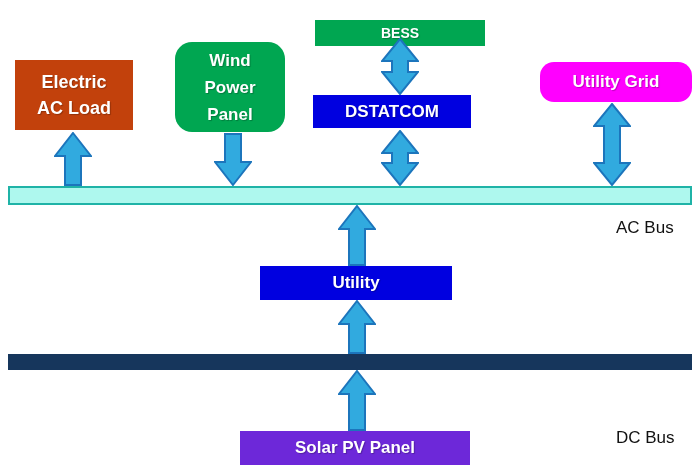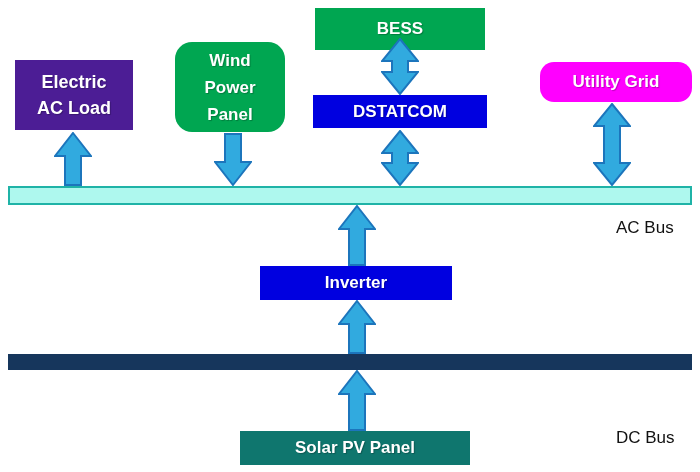--- a/index.html
+++ b/index.html
@@ -16,24 +16,24 @@
     display: flex;
     flex-direction: column;
     align-items: center;
     justify-content: center;
     color: #ffffff;
     font-weight: bold;
     text-align: center;
     text-shadow: 1px 1px 1px rgba(0,0,0,0.25);
   }
   .box span { display: block; }
-  .bess          { left: 315px; top: 8px;   width: 170px; height: 42px; font-size: 17px; }
+  .bess          { left: 315px; top: 20px;   width: 170px; height: 26px; font-size: 14px; }
   .wind          { left: 175px; top: 42px;  width: 110px; height: 90px; font-size: 17px; line-height: 27px; }
   .load          { left: 15px;  top: 60px;  width: 118px; height: 70px; font-size: 18px; line-height: 26px; }
-  .dstatcom      { left: 313px; top: 95px;  width: 174px; height: 33px; font-size: 17px; }
+  .dstatcom      { left: 313px; top: 95px;  width: 158px; height: 33px; font-size: 17px; }
   .grid          { left: 540px; top: 62px;  width: 152px; height: 40px; font-size: 17px; }
   .inverter      { left: 260px; top: 266px; width: 192px; height: 34px; font-size: 17px; }
   .solar         { left: 240px; top: 431px; width: 230px; height: 34px; font-size: 17px; }
 
   .bus {
     position: absolute;
     left: 8px;
     width: 684px;
     box-sizing: border-box;
   }
@@ -66,21 +66,21 @@
   </svg>
 
   <div class="box dstatcom" style="background: rgb(0, 0, 224);">
     <span>DSTATCOM</span>
   </div>
 
   <svg class="arrow" style="left:381px; top:130px;" width="38" height="56">
     <polygon points="19,1 37,23 27,23 27,33 37,33 19,55 1,33 11,33 11,23 1,23" style="fill: rgb(49, 170, 223); stroke: rgb(28, 117, 188);"></polygon>
   </svg>
 
-  <div class="box load" style="background: #4c1d95;">
+  <div class="box load" style="background: #c2410c;">
     <span>Electric</span>
     <span>AC Load</span>
   </div>
 
   <svg class="arrow" style="left:54px; top:132px;" width="38" height="54">
     <polygon points="19,1 37,24 27,24 27,53 11,53 11,24 1,24" style="fill: rgb(49, 170, 223); stroke: rgb(28, 117, 188);"></polygon>
   </svg>
 
   <div class="box wind" style="background: rgb(0, 166, 81); border-radius: 17px;">
     <span>Wind</span>
@@ -101,31 +101,31 @@
   </svg>
 
   <div class="bus ac-bus" style="background: rgb(174, 248, 238); border-color: rgb(31, 179, 167);"></div>
   <div class="bus-label ac-bus-label" style="color: rgb(17, 17, 17);">AC Bus</div>
 
   <svg class="arrow" style="left:338px; top:205px;" width="38" height="61">
     <polygon points="19,1 37,24 27,24 27,60 11,60 11,24 1,24" style="fill: rgb(49, 170, 223); stroke: rgb(28, 117, 188);"></polygon>
   </svg>
 
   <div class="box inverter" style="background: rgb(0, 0, 224);">
-    <span>Inverter</span>
+    <span>Utility</span>
   </div>
 
   <svg class="arrow" style="left:338px; top:300px;" width="38" height="54">
     <polygon points="19,1 37,24 27,24 27,53 11,53 11,24 1,24" style="fill: rgb(49, 170, 223); stroke: rgb(28, 117, 188);"></polygon>
   </svg>
 
   <div class="bus dc-bus" style="background: rgb(22, 54, 92);"></div>
   <div class="bus-label dc-bus-label" style="color: rgb(17, 17, 17);">DC Bus</div>
 
   <svg class="arrow" style="left:338px; top:370px;" width="38" height="61">
     <polygon points="19,1 37,24 27,24 27,60 11,60 11,24 1,24" style="fill: rgb(49, 170, 223); stroke: rgb(28, 117, 188);"></polygon>
   </svg>
 
-  <div class="box solar" style="background: #0f766e;">
+  <div class="box solar" style="background: #6d28d9;">
     <span>Solar PV Panel</span>
   </div>
 
 </div>
 
 </body></html>

